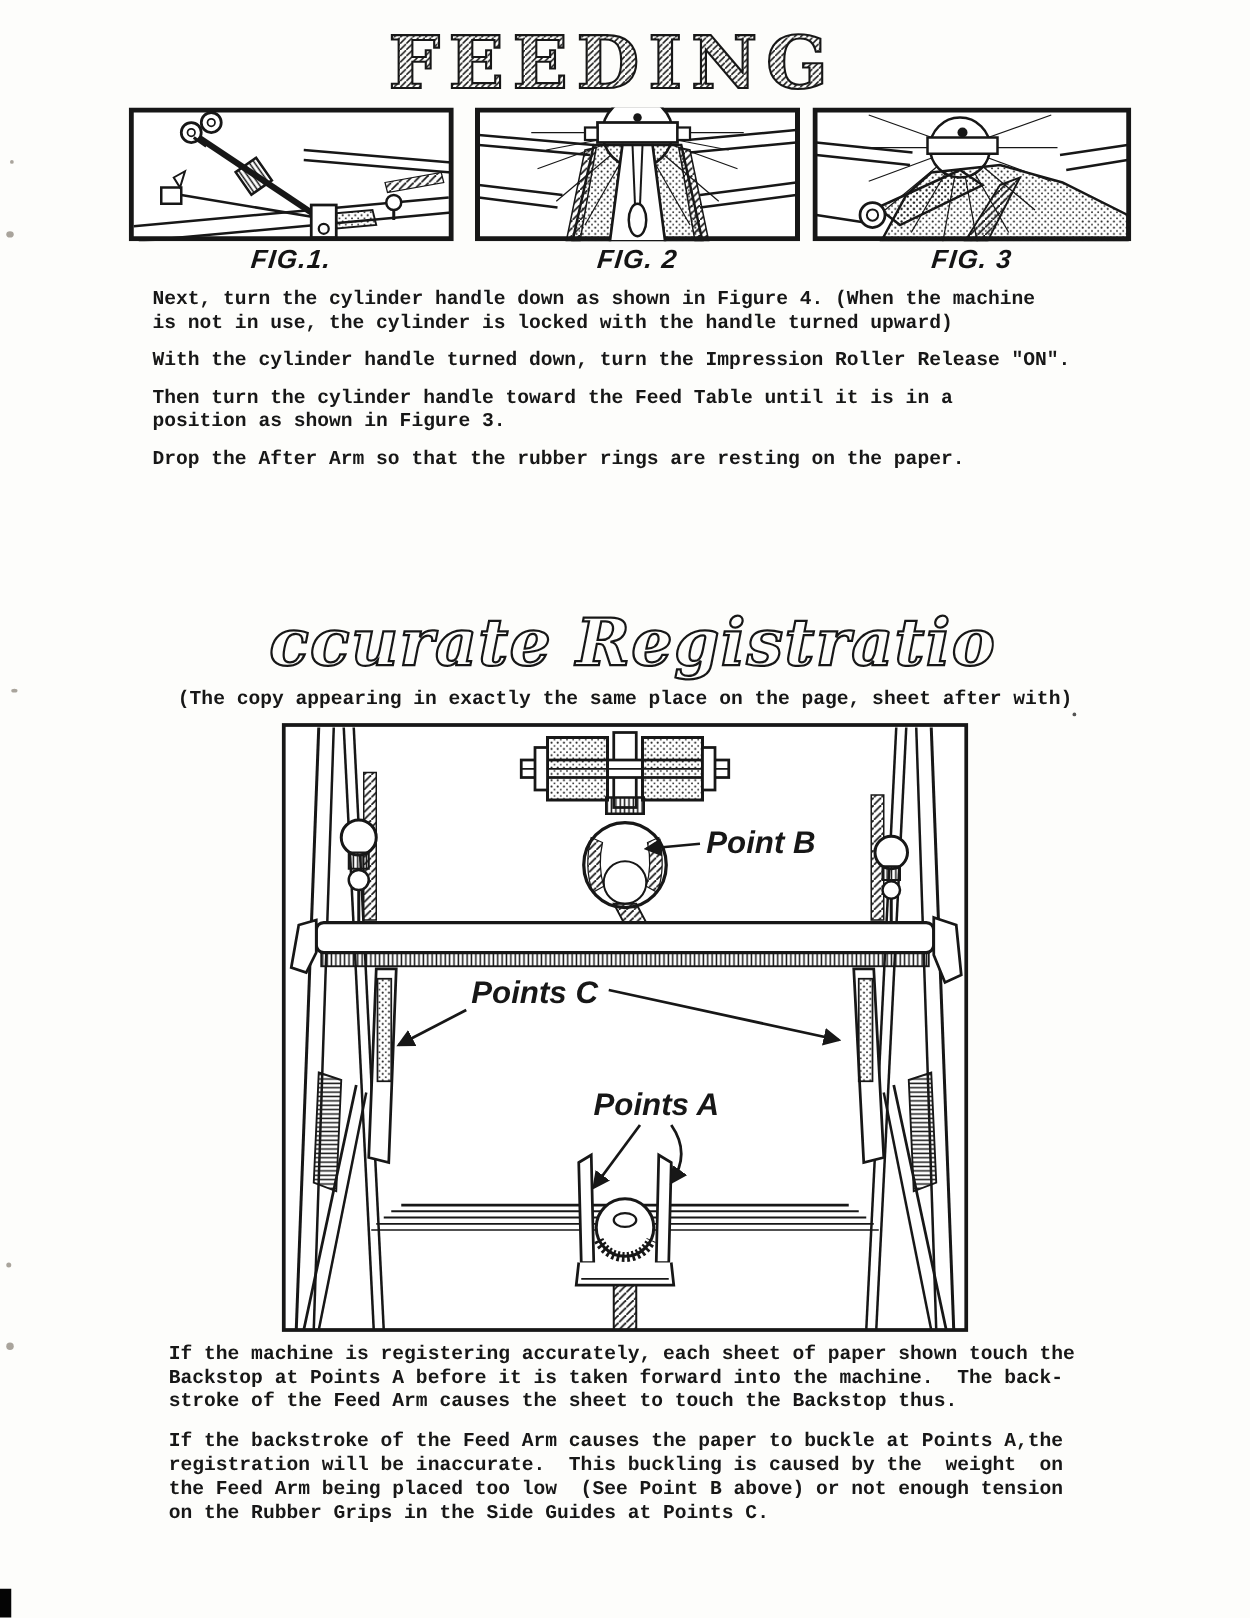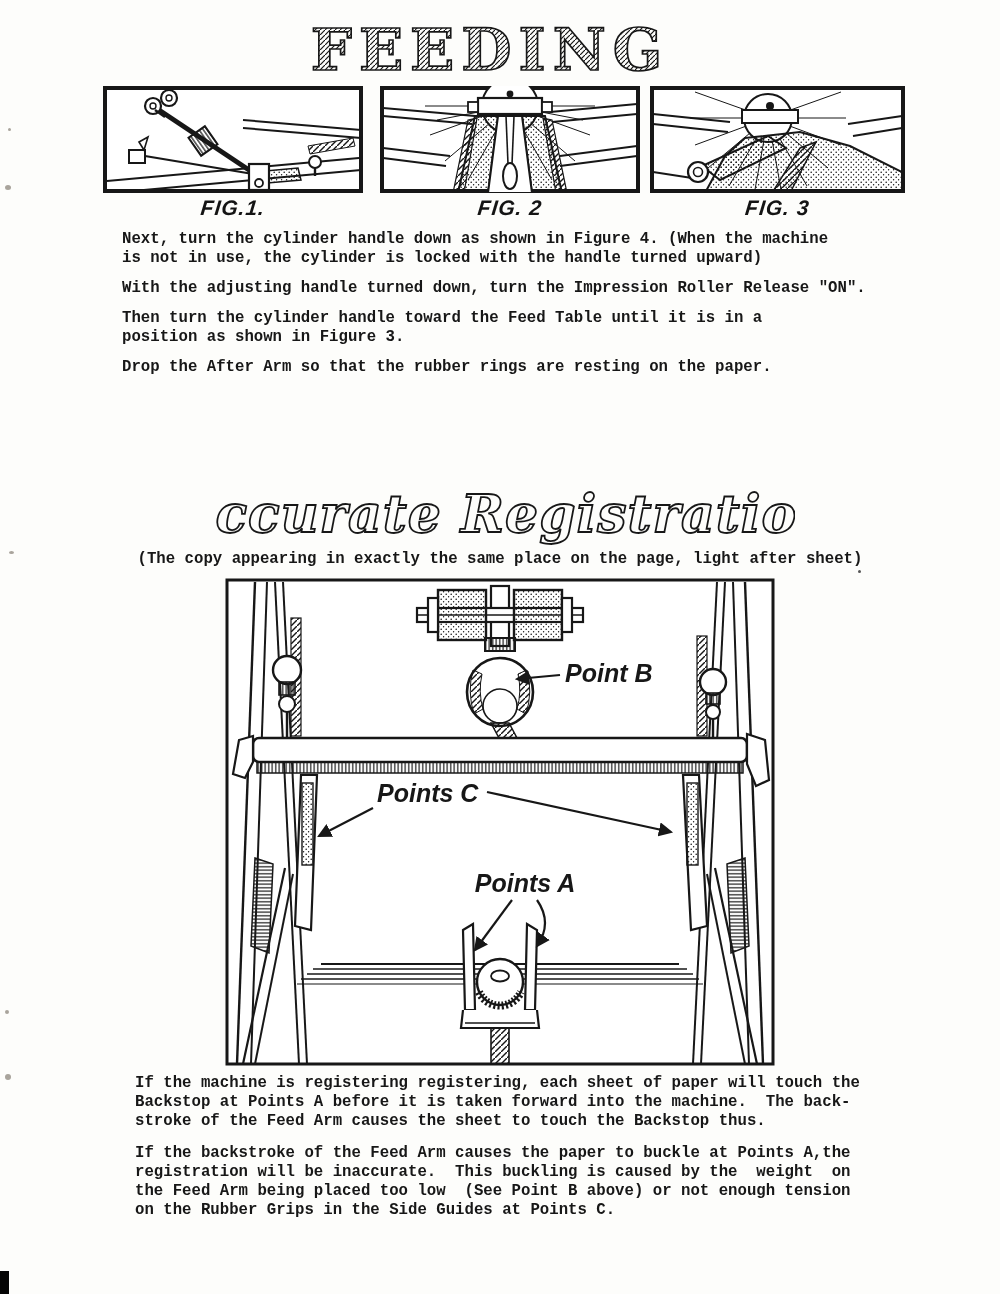--- a/index.html
+++ b/index.html
@@ -158,30 +158,30 @@
 </svg>
 </div>
 
 <div class="abs fig-label" style="left:103px;top:196px;width:260px">FIG.1.</div>
 <div class="abs fig-label" style="left:380px;top:196px;width:260px">FIG. 2</div>
 <div class="abs fig-label" style="left:650px;top:196px;width:255px">FIG. 3</div>
 
 <div class="abs" style="left:122px;top:230px;width:770px">
   <div class="para">Next, turn the cylinder handle down as shown in Figure 4. (When the machine
 is not in use, the cylinder is locked with the handle turned upward)</div>
-  <div class="para">With the adjusting handle turned down, turn the Impression Roller Release "ON".</div>
+  <div class="para">With the cylinder handle turned down, turn the Impression Roller Release "ON".</div>
   <div class="para">Then turn the cylinder handle toward the Feed Table until it is in a
 position as shown in Figure 3.</div>
   <div class="para">Drop the After Arm so that the rubber rings are resting on the paper.</div>
 </div>
 
 <svg class="abs" style="left:215px;top:484px" width="580" height="64">
   <text x="290" y="48" text-anchor="middle" font-family="DejaVu Serif, serif" font-size="52" font-weight="bold" font-style="italic" letter-spacing="1" fill="#fdfdfb" stroke="#171717" stroke-width="1.8">Accurate Registration</text>
 </svg>
-<div class="abs subtitle" style="left:100px;top:550px;width:800px">(The copy appearing in exactly the same place on the page, light after sheet)</div>
+<div class="abs subtitle" style="left:100px;top:550px;width:800px">(The copy appearing in exactly the same place on the page, sheet after with)</div>
 
 <svg class="abs" style="left:225px;top:578px" width="550" height="490" viewBox="0 0 550 490">
   <defs>
     <marker id="arr" viewBox="0 0 10 10" refX="8.5" refY="5" markerWidth="6.5" markerHeight="6.5" orient="auto-start-reverse">
       <path d="M0,0 L10,5 L0,10 z" fill="#171717"></path>
     </marker>
   </defs>
   <rect x="2" y="2" width="546" height="484" fill="#fff" stroke="#171717" stroke-width="3"></rect>
 
   <line x1="30" y1="4" x2="12" y2="486" stroke="#171717" stroke-width="2.4"></line>
@@ -261,21 +261,21 @@
   <g stroke="#171717" stroke-width="2.2" fill="none">
     <line x1="335" y1="97" x2="292" y2="101" marker-end="url(#arr)"></line>
     <line x1="148" y1="230" x2="94" y2="258" marker-end="url(#arr)"></line>
     <line x1="262" y1="214" x2="446" y2="254" marker-end="url(#arr)"></line>
     <line x1="287" y1="322" x2="250" y2="372" marker-end="url(#arr)"></line>
     <path d="M312,322 Q328,345 312,368" marker-end="url(#arr)"></path>
   </g>
 </svg>
 
 <div class="abs" style="left:135px;top:1074px;width:770px">
-  <div class="para" style="margin-bottom:13px">If the machine is registering registering, each sheet of paper will touch the
+  <div class="para" style="margin-bottom:13px">If the machine is registering accurately, each sheet of paper shown touch the
 Backstop at Points A before it is taken forward into the machine.  The back-
 stroke of the Feed Arm causes the sheet to touch the Backstop thus.</div>
   <div class="para">If the backstroke of the Feed Arm causes the paper to buckle at Points A,the
 registration will be inaccurate.  This buckling is caused by the  weight  on
 the Feed Arm being placed too low  (See Point B above) or not enough tension
 on the Rubber Grips in the Side Guides at Points C.</div>
 </div>
 
 <div class="speck" style="left:8px;top:128px;width:3px;height:3px"></div>
 <div class="speck" style="left:5px;top:185px;width:6px;height:5px"></div>

